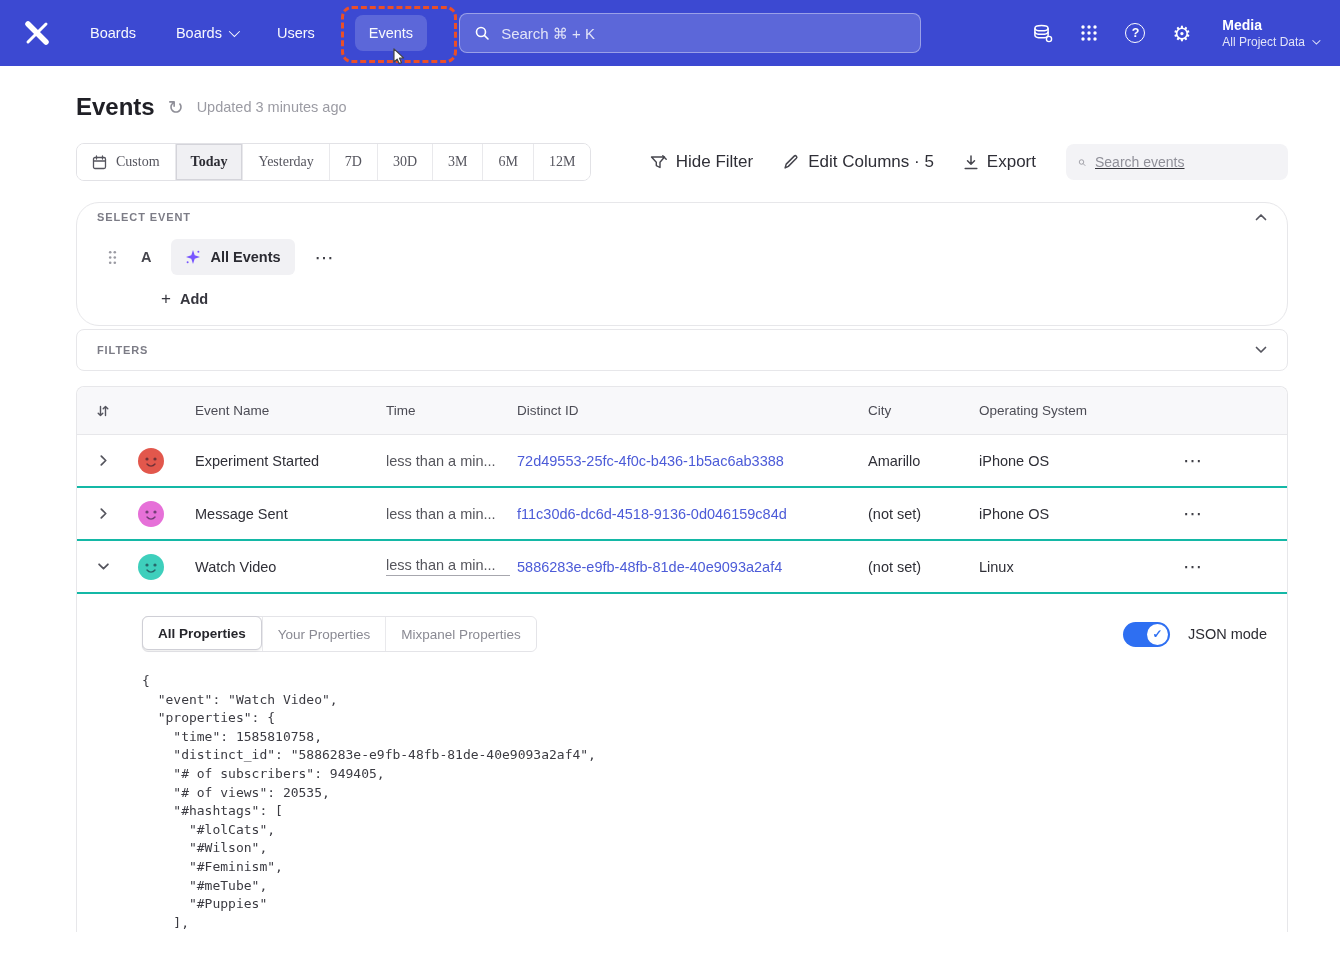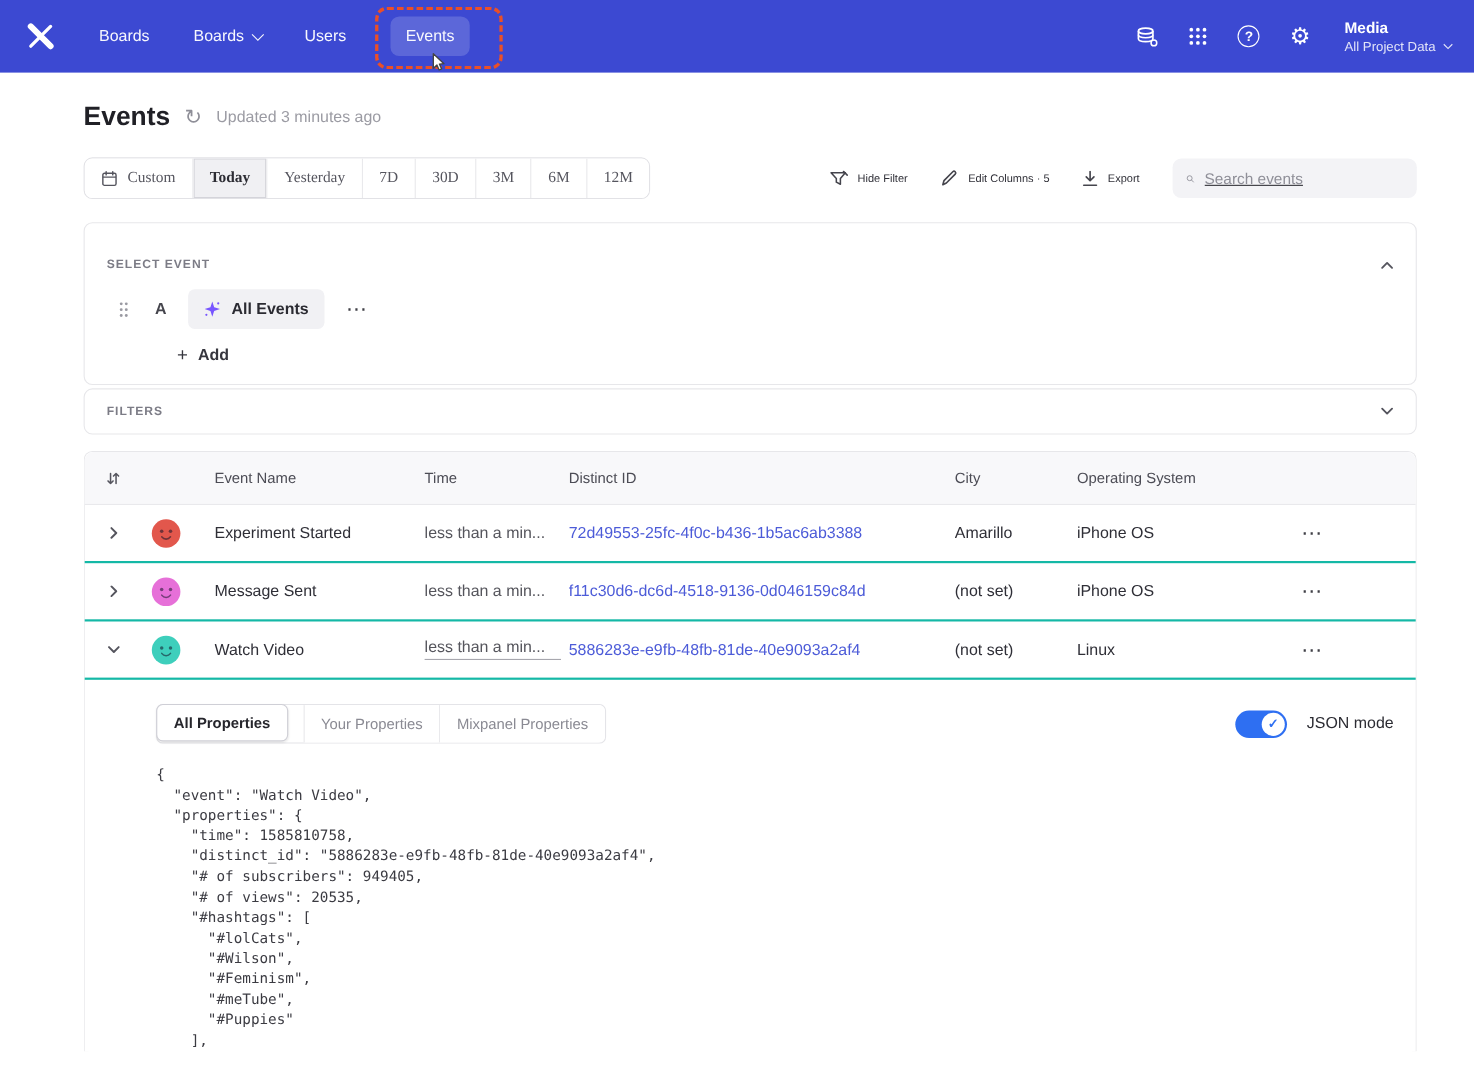--- a/index.html
+++ b/index.html
@@ -41,28 +41,28 @@
   .updated { color:#9b9ba3; font-size:14.5px; }
 
   .toolbar { margin-top:22px; display:flex; align-items:center; justify-content:space-between; }
   .seg { display:flex; border:1px solid #e2e2e6; border-radius:8px; overflow:hidden; background:#fff;font-family:Liberation Serif, serif; }
   .seg-btn { height:36px; padding:0 15px; background:#fff; border:none; border-left:1px solid #e9e9ec;
     font-size:14px; font-family:inherit; color:#55555e; display:flex; align-items:center; gap:9px; cursor:pointer; }
   .seg-btn:first-child { border-left:none; }
   .seg-btn.selected { background:#f0f0f3; color:#2c2c33; font-weight:600; box-shadow:inset 0 0 0 1px #d4d4da; }
   .toolbar-right { display:flex; align-items:center; gap:30px; }
   .tool-btn { background:none; border:none; display:flex; align-items:center; gap:9px; cursor:pointer;
-    font-size:10px; font-weight:500; font-family:inherit; color:#2f2f37; }
+    font-size:17px; font-weight:500; font-family:inherit; color:#2f2f37; }
   .tool-btn svg { color:#45454d; }
   .search-events { width:222px; height:36px; background:#f3f3f6; border-radius:8px; display:flex; align-items:center; gap:9px; padding:0 12px; color:#8f8f98; }
   .search-events input { flex:1; background:transparent; border:none; outline:none; font-size:14px; font-family:inherit; color:#33333a;text-decoration:underline; }
   .search-events input::placeholder { color:#8f8f98; }
 
   .card { border:1px solid #e7e7ea; border-radius:8px; background:#fff; }
-  .select-event { margin-top:21px; padding:32px 20px 16px 20px; }
+  .select-event { margin-top:21px; padding:8px 20px 16px 20px;border-radius:23px; }
   .card-head { display:flex; align-items:center; justify-content:space-between; }
   .card-label { font-size:11px; font-weight:700; letter-spacing:0.9px; color:#7c7c86; }
   .panel-chev { color:#55555e; cursor:pointer; display:flex; }
   .event-row { margin-top:16px; display:flex; align-items:center; }
   .drag { margin-left:11px; display:flex; cursor:grab; }
   .row-letter { margin-left:24px; font-size:14.5px; font-weight:600; color:#45454d; }
   .event-chip { margin-left:20px; height:36px; padding:0 14px; background:#f1f1f4; border:none; border-radius:6px;
     display:flex; align-items:center; gap:9px; font-size:14.5px; font-weight:600; font-family:inherit; color:#2b2b32; cursor:pointer; }
   .more-btn { background:none; border:none; color:#3f3f46; font-size:19px; letter-spacing:1px; cursor:pointer; padding:0 8px; font-family:inherit; }
   .event-row .more-btn { margin-left:12px; }
@@ -89,21 +89,21 @@
   .cell.time.underlined { width:fit-content; border-bottom:1px solid #a7a7ae; padding-bottom:2px; }
   .cell.id { text-decoration:none; cursor:pointer; }
 
   .detail { padding:22px 20px 0 65px; }
   .detail-top { display:flex; align-items:center; justify-content:space-between; }
   .ptabs { display:flex; border:1px solid #e4e4e8; border-radius:6px; }
   .ptab { height:34px; padding:0 15px; background:#fff; border:none; border-left:1px solid #e9e9ec;
     font-size:13.5px; font-family:inherit; color:#8a8a93; cursor:pointer; border-radius:0; }
   .ptab:first-child { border-left:none; border-radius:6px 0 0 6px; }
   .ptab:last-child { border-radius:0 6px 6px 0; }
-  .ptab.active { font-weight:700; color:#26262c; border:1px solid #cfcfd6; border-radius:6px; margin:-1px 14px -1px -1px;
+  .ptab.active { font-weight:700; color:#26262c; border:1px solid #cfcfd6; border-radius:6px; margin:-1px 0 -1px -1px;
     box-shadow:0 1px 2px rgba(0,0,0,0.08); background:#fff; }
   .json-toggle-wrap { display:flex; align-items:center; gap:18px; }
   .toggle { width:47px; height:25px; border-radius:13px; position:relative; display:inline-block; cursor:pointer; }
   .knob { position:absolute; top:2px; right:2px; width:21px; height:21px; background:#fff; border-radius:50%;
     display:flex; align-items:center; justify-content:center; font-size:12px; font-weight:700; }
   .toggle-label { font-size:14.5px; color:#2c2c33; }
   .json { margin-top:20px; font-family:"DejaVu Sans Mono", monospace; font-size:13px; line-height:18.6px;
     color:#3b3b42; white-space:pre; }
 </style>
 </head>
@@ -124,20 +124,27 @@
     </a>
     <a class="nav-item">Users</a>
     <div class="nav-events-wrap">
       <a class="nav-item active">Events</a>
       <div class="annotation" style="border-color: rgb(235, 79, 39);"></div>
       <svg class="cursor-icon" width="14" height="18" viewBox="0 0 12 16">
         <path d="M1.5 0.8 L1.5 12.4 L4.4 9.9 L6.2 13.9 L8.2 13 L6.4 9.1 L10.1 8.8 Z" fill="#fff" stroke="#444" stroke-width="1.1" stroke-linejoin="round"></path>
       </svg>
     </div>
   </nav>
+  <div class="nav-search">
+    <svg width="16" height="16" viewBox="0 0 16 16">
+      <circle cx="7" cy="7" r="4.5" fill="none" stroke="#fff" stroke-width="1.6"></circle>
+      <path d="M10.6 10.6 L14 14" stroke="#fff" stroke-width="1.6" stroke-linecap="round"></path>
+    </svg>
+    <input placeholder="Search ⌘ + K" style="">
+  </div>
   <div class="nav-right">
     <button class="icon-btn">
       <svg width="21" height="19" viewBox="0 0 21 19">
         <ellipse cx="9.5" cy="4.2" rx="6.6" ry="2.6" fill="none" stroke="#fff" stroke-width="1.5"></ellipse>
         <path d="M2.9 4.2 v7 c0 1.5 3 2.6 6.6 2.6 s6.6-1.1 6.6-2.6 v-7" fill="none" stroke="#fff" stroke-width="1.5"></path>
         <path d="M2.9 7.7 c0 1.5 3 2.6 6.6 2.6 s6.6-1.1 6.6-2.6" fill="none" stroke="#fff" stroke-width="1.5"></path>
         <circle cx="17" cy="15" r="2.6" fill="none" stroke="#fff" stroke-width="1.4"></circle>
       </svg>
     </button>
     <button class="icon-btn">

